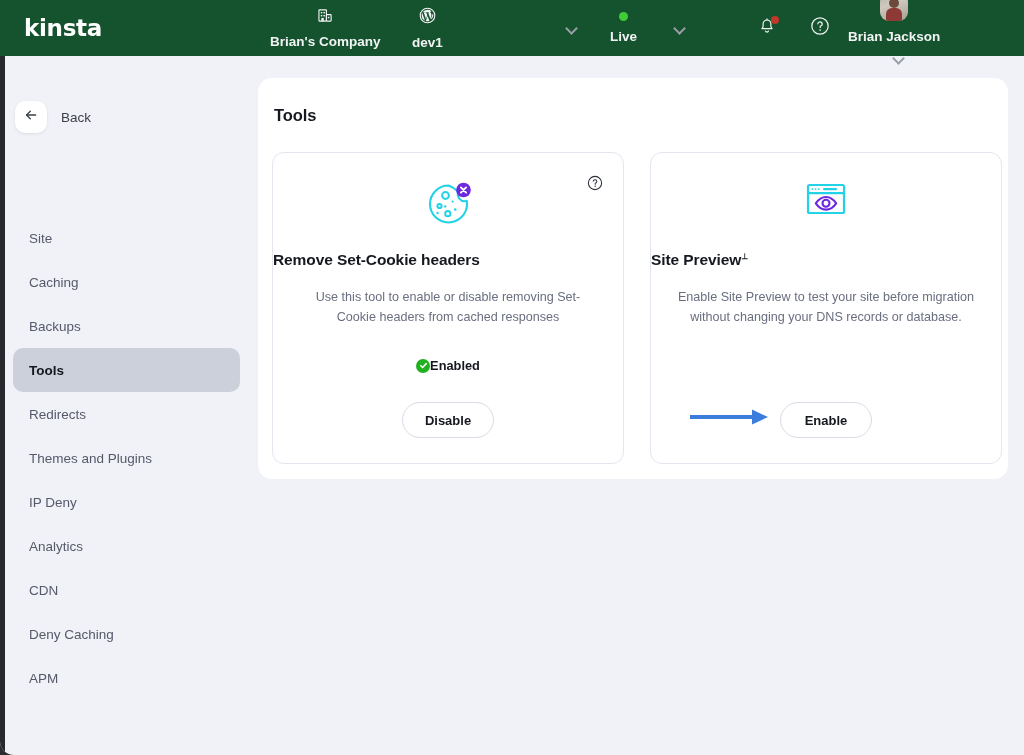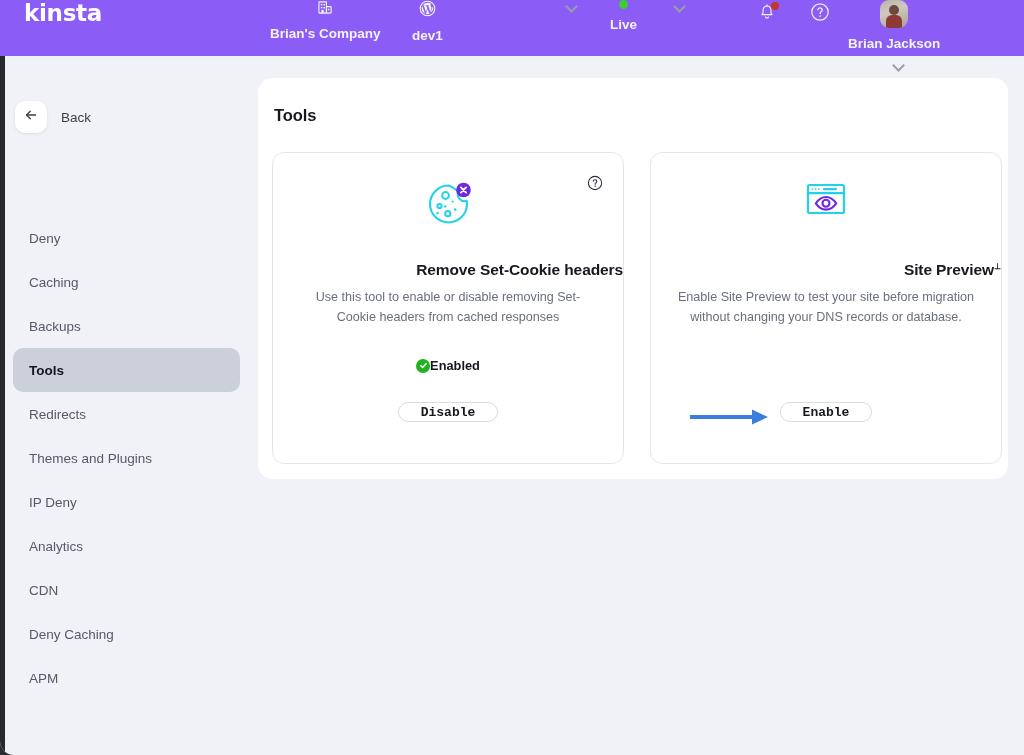--- a/index.html
+++ b/index.html
@@ -20,23 +20,23 @@
     overflow: hidden;
     border-bottom-left-radius: 14px;
   }
 
   
   #topbar {
     position: absolute;
     top: 0; left: 0;
     width: 1024px;
     height: 56px;
-    background: #8b5cf6;
-    display: flex;
-    align-items: flex-start;
+    background: #14532d;
+    display: flex;
+    align-items: center;
     z-index: 20;
   }
 
   .logo {
     margin-left: 24px;
     color: #ffffff;
     font-size: 23px;
     font-weight: 700;
     letter-spacing: -0.3px;
     font-family: "DejaVu Sans", sans-serif;
@@ -229,22 +229,22 @@
 
   .card-icon {
     position: absolute;
     top: 26px; left: 0; right: 0;
     display: flex;
     justify-content: center;
   }
 
   .card-title {
     position: absolute;
-    top: 108px; left: 0; right: 0;
-    text-align: right;
+    top: 98px; left: 0; right: 0;
+    text-align: left;
     font-size: 15.5px;
     font-weight: 700;
     color: #16181f;
     letter-spacing: -0.1px;
   }
   .card-title .sup {
     font-size: 8px;
     vertical-align: super;
     font-weight: 700;
     letter-spacing: 0;
@@ -283,26 +283,26 @@
 
   .action-row {
     position: absolute;
     top: 249px; left: 0; right: 0;
     display: flex;
     align-items: center;
     justify-content: center;
   }
   .pill-btn {
     min-width: 92px;
-    height: 20px;
+    height: 36px;
     padding: 0 22px;
     border: 1px solid #d9dbe6;
     border-radius: 18px;
     background: #ffffff;
-    font-family: Liberation Mono, monospace;
+    font-family: Liberation Sans, sans-serif;
     font-size: 13px;
     font-weight: 600;
     color: #16181f;
     cursor: pointer;
   }
 
   
   #annot-arrow {
     position: absolute;
     top: 405px;
@@ -399,21 +399,21 @@
             <path d="M14.2 9H4.2" stroke="#3b3f4a" stroke-width="1.5" stroke-linecap="round"></path>
             <path d="M8.2 4.8L4 9l4.2 4.2" fill="none" stroke="#3b3f4a" stroke-width="1.5" stroke-linecap="round" stroke-linejoin="round"></path>
           </svg>
         </span>
       </div>
       <span id="back-label">Back</span>
     </div>
 
     <div id="navlist">
       <div class="nav-item">
-          <span>Deny</span>
+          <span>Site</span>
         </div>
       <div class="nav-item">
           <span>Caching</span>
         </div>
       <div class="nav-item">
           <span>Backups</span>
         </div>
       <div class="nav-item active">
           <span>Tools</span>
         </div>

